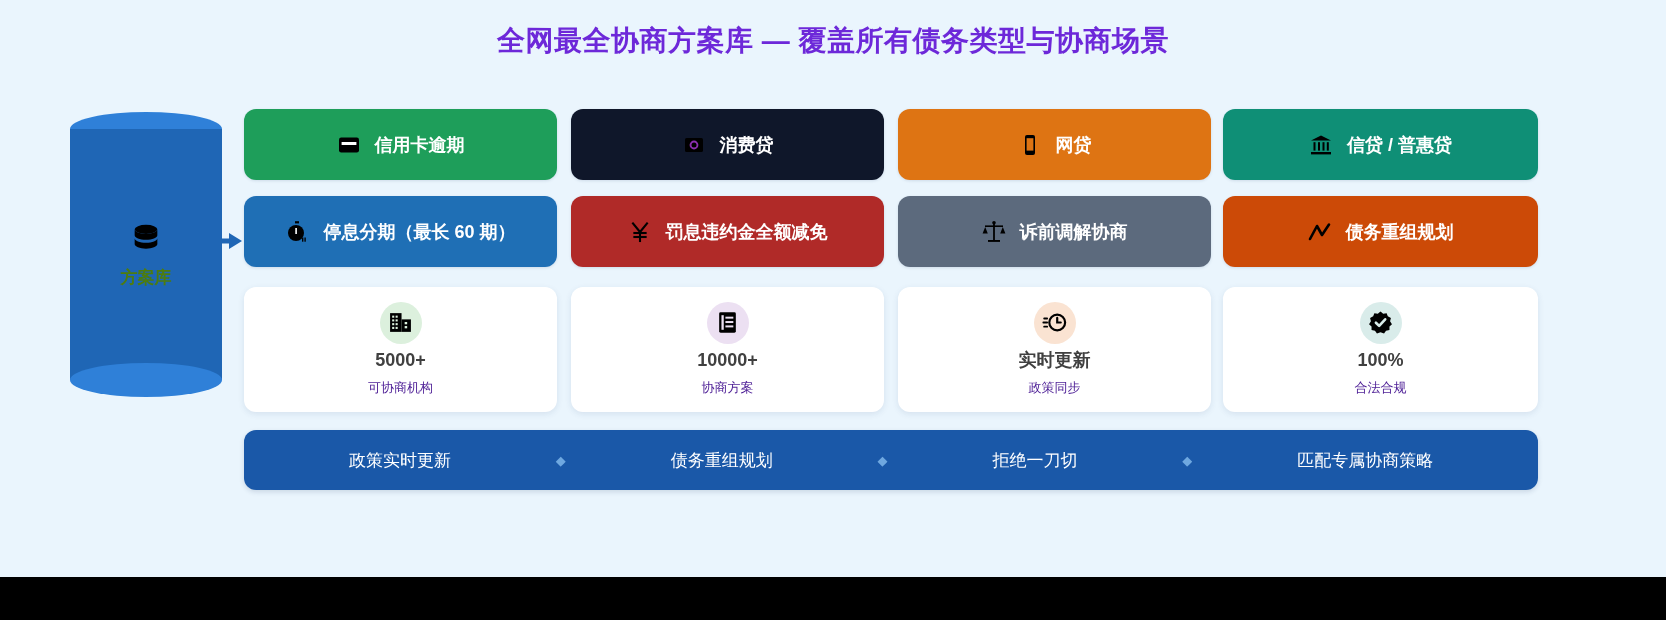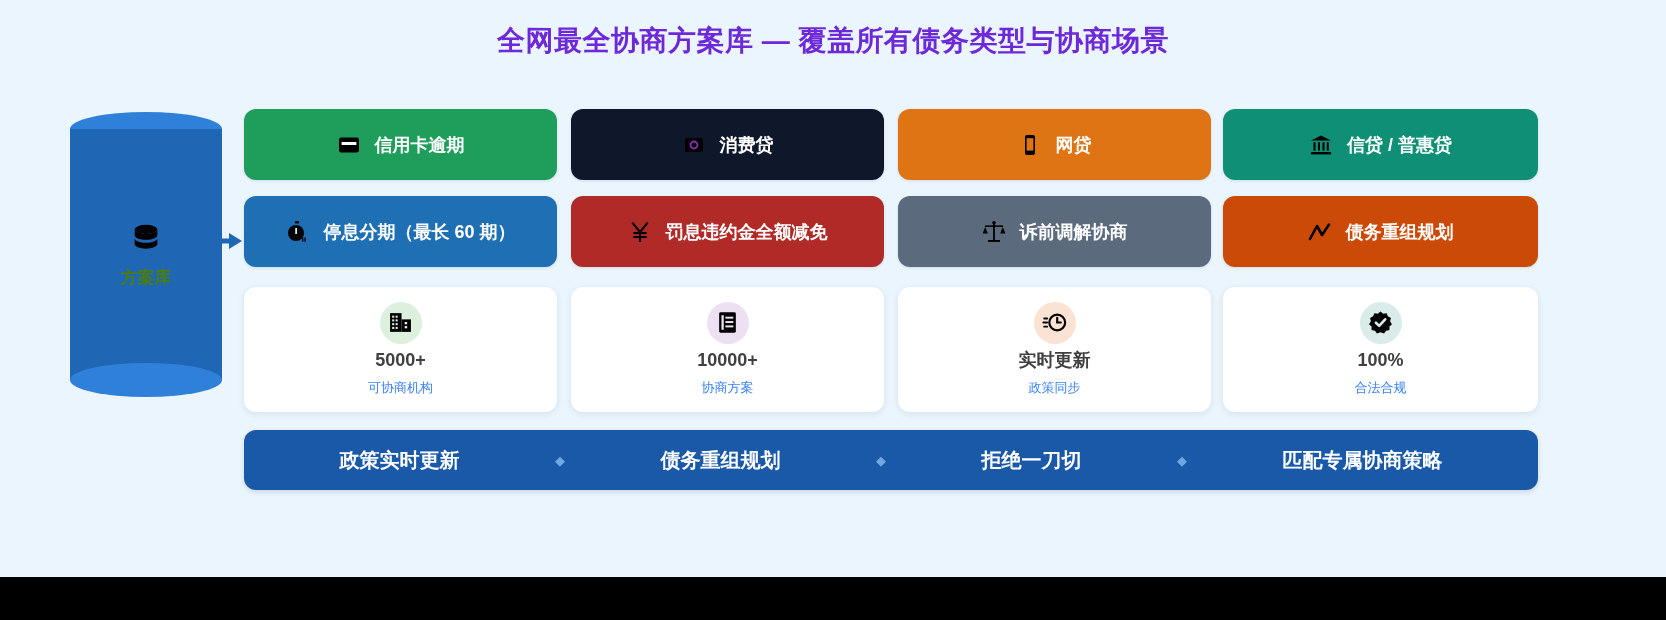--- a/index.html
+++ b/index.html
@@ -161,40 +161,40 @@
   }
   .stat-value {
     font-size: 18px;
     font-weight: bold;
     color: #404040;
     line-height: 1.2;
     margin-bottom: 8px;
   }
   .stat-label {
     font-size: 13px;
-    color: #3b82f6;
+    color: #4c1d95;
   }
 
   
   .bottom-banner {
     position: absolute;
     left: 244px;
     top: 430px;
     width: 1294px;
     height: 60px;
     background: #1a58a8;
     border-radius: 12px;
     display: flex;
     align-items: center;
     justify-content: space-evenly;
     box-shadow: 0 2px 5px rgba(20, 50, 90, 0.15);
   }
   .banner-item {
-    font-size: 20px;
-    font-weight: bold;
+    font-size: 17px;
+    font-weight: normal;
     color: #ffffff;
     white-space: nowrap;
   }
   .banner-sep {
     color: #6fa8e0;
     font-size: 13px;
   }
 </style>
 </head>
 <body>

